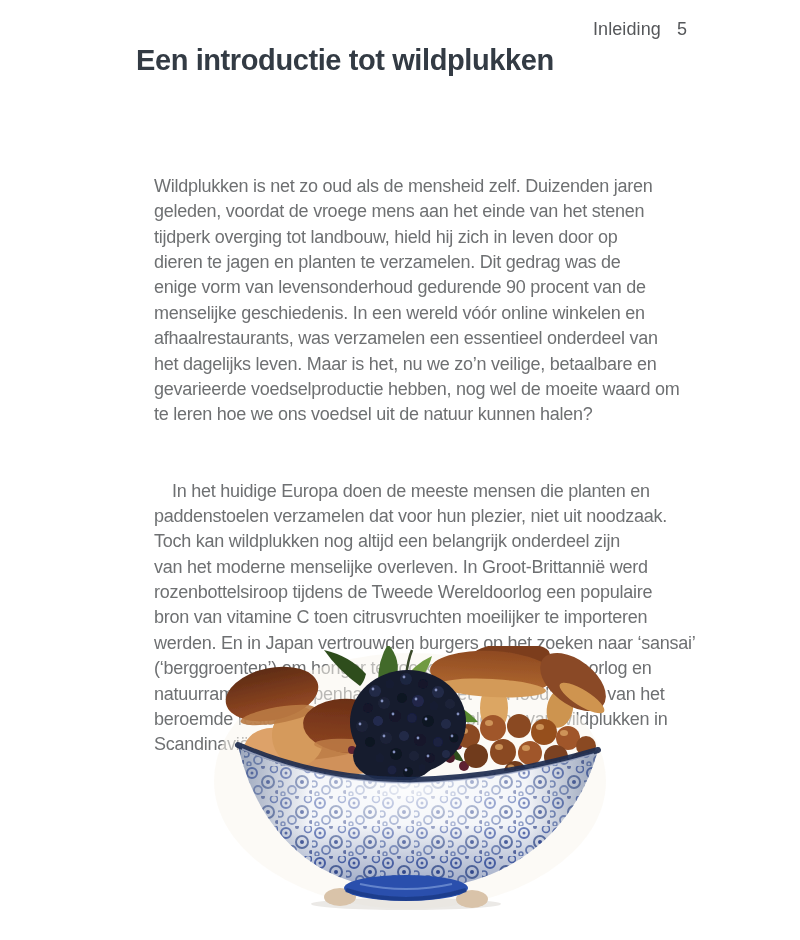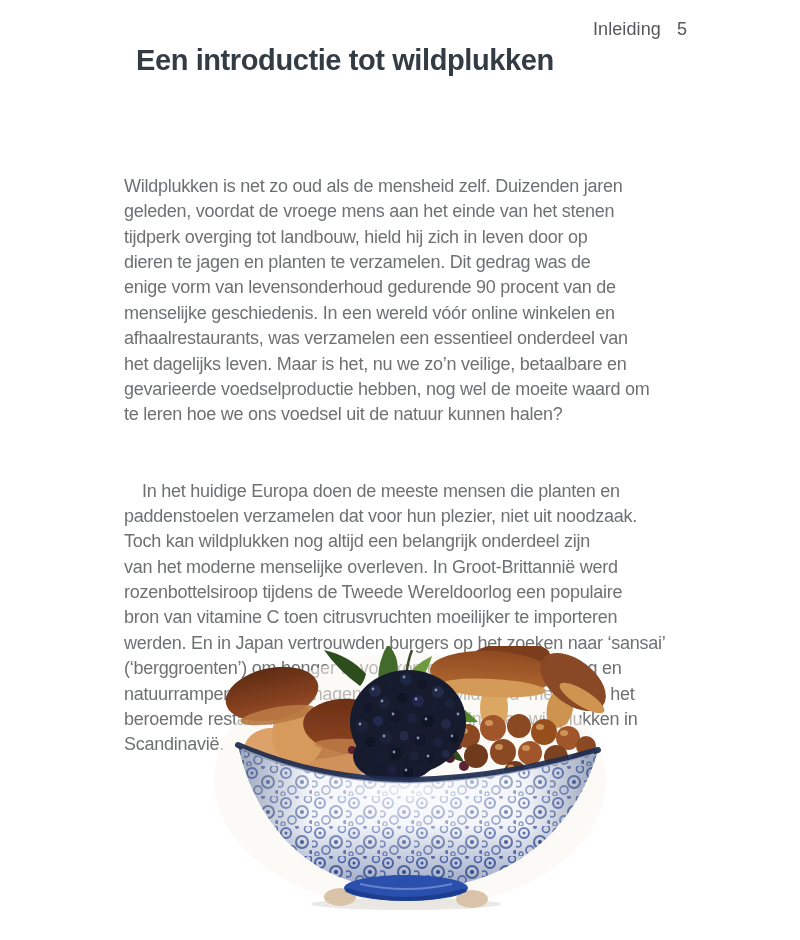--- a/index.html
+++ b/index.html
@@ -22,21 +22,21 @@
     position:absolute;
     left:136px; top:44px;
     margin:0;
     font-size:29px;
     font-weight:700;
     color:#333b44;
     letter-spacing:-0.4px;
   }
   .body-text {
     position:absolute;
-    left:124px; top:123px;
+    left:154px; top:123px;
     font-size:18px;
     line-height:25.4px;
     color:#6e7072;
     letter-spacing:-0.25px;
     white-space:pre;
   }
   .para .line { height:25.4px; }
   .para-indent .line:first-child { padding-left:18px; }
   .illustration {
     position:absolute;

